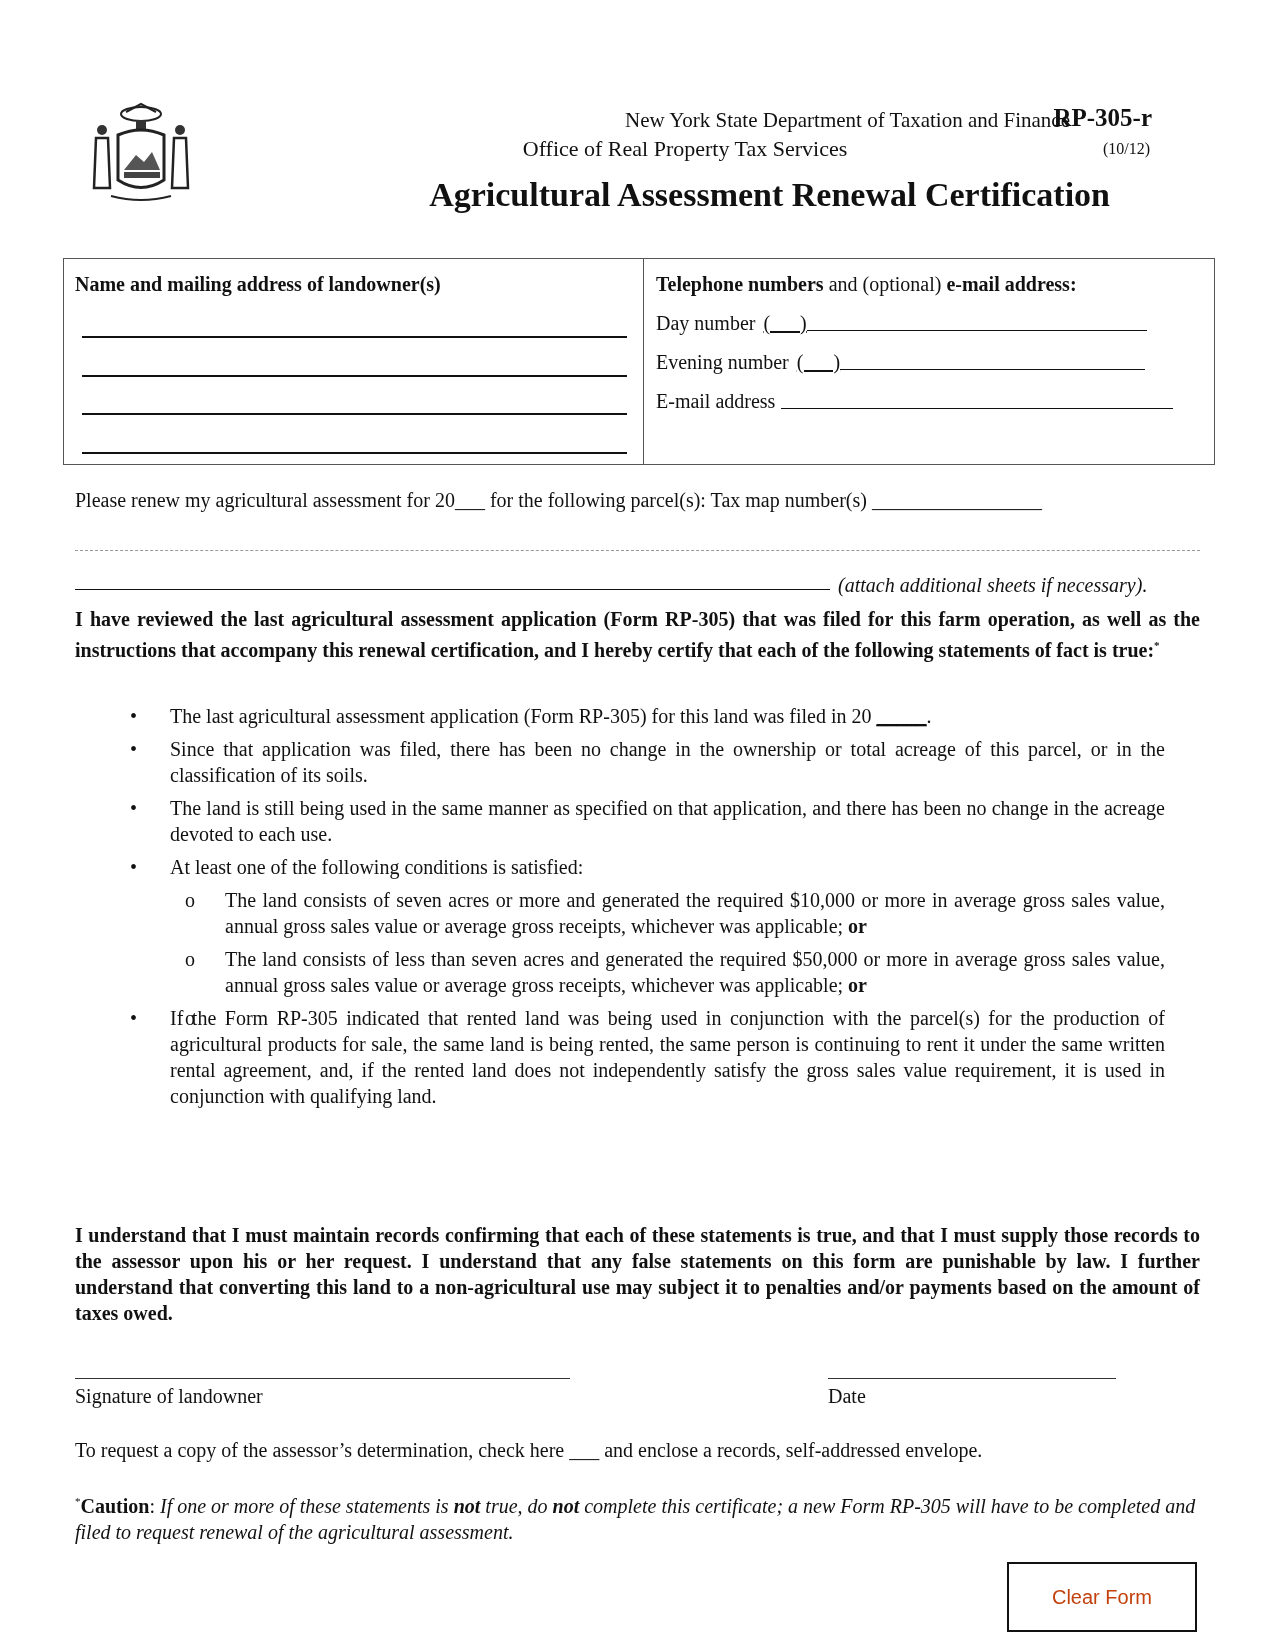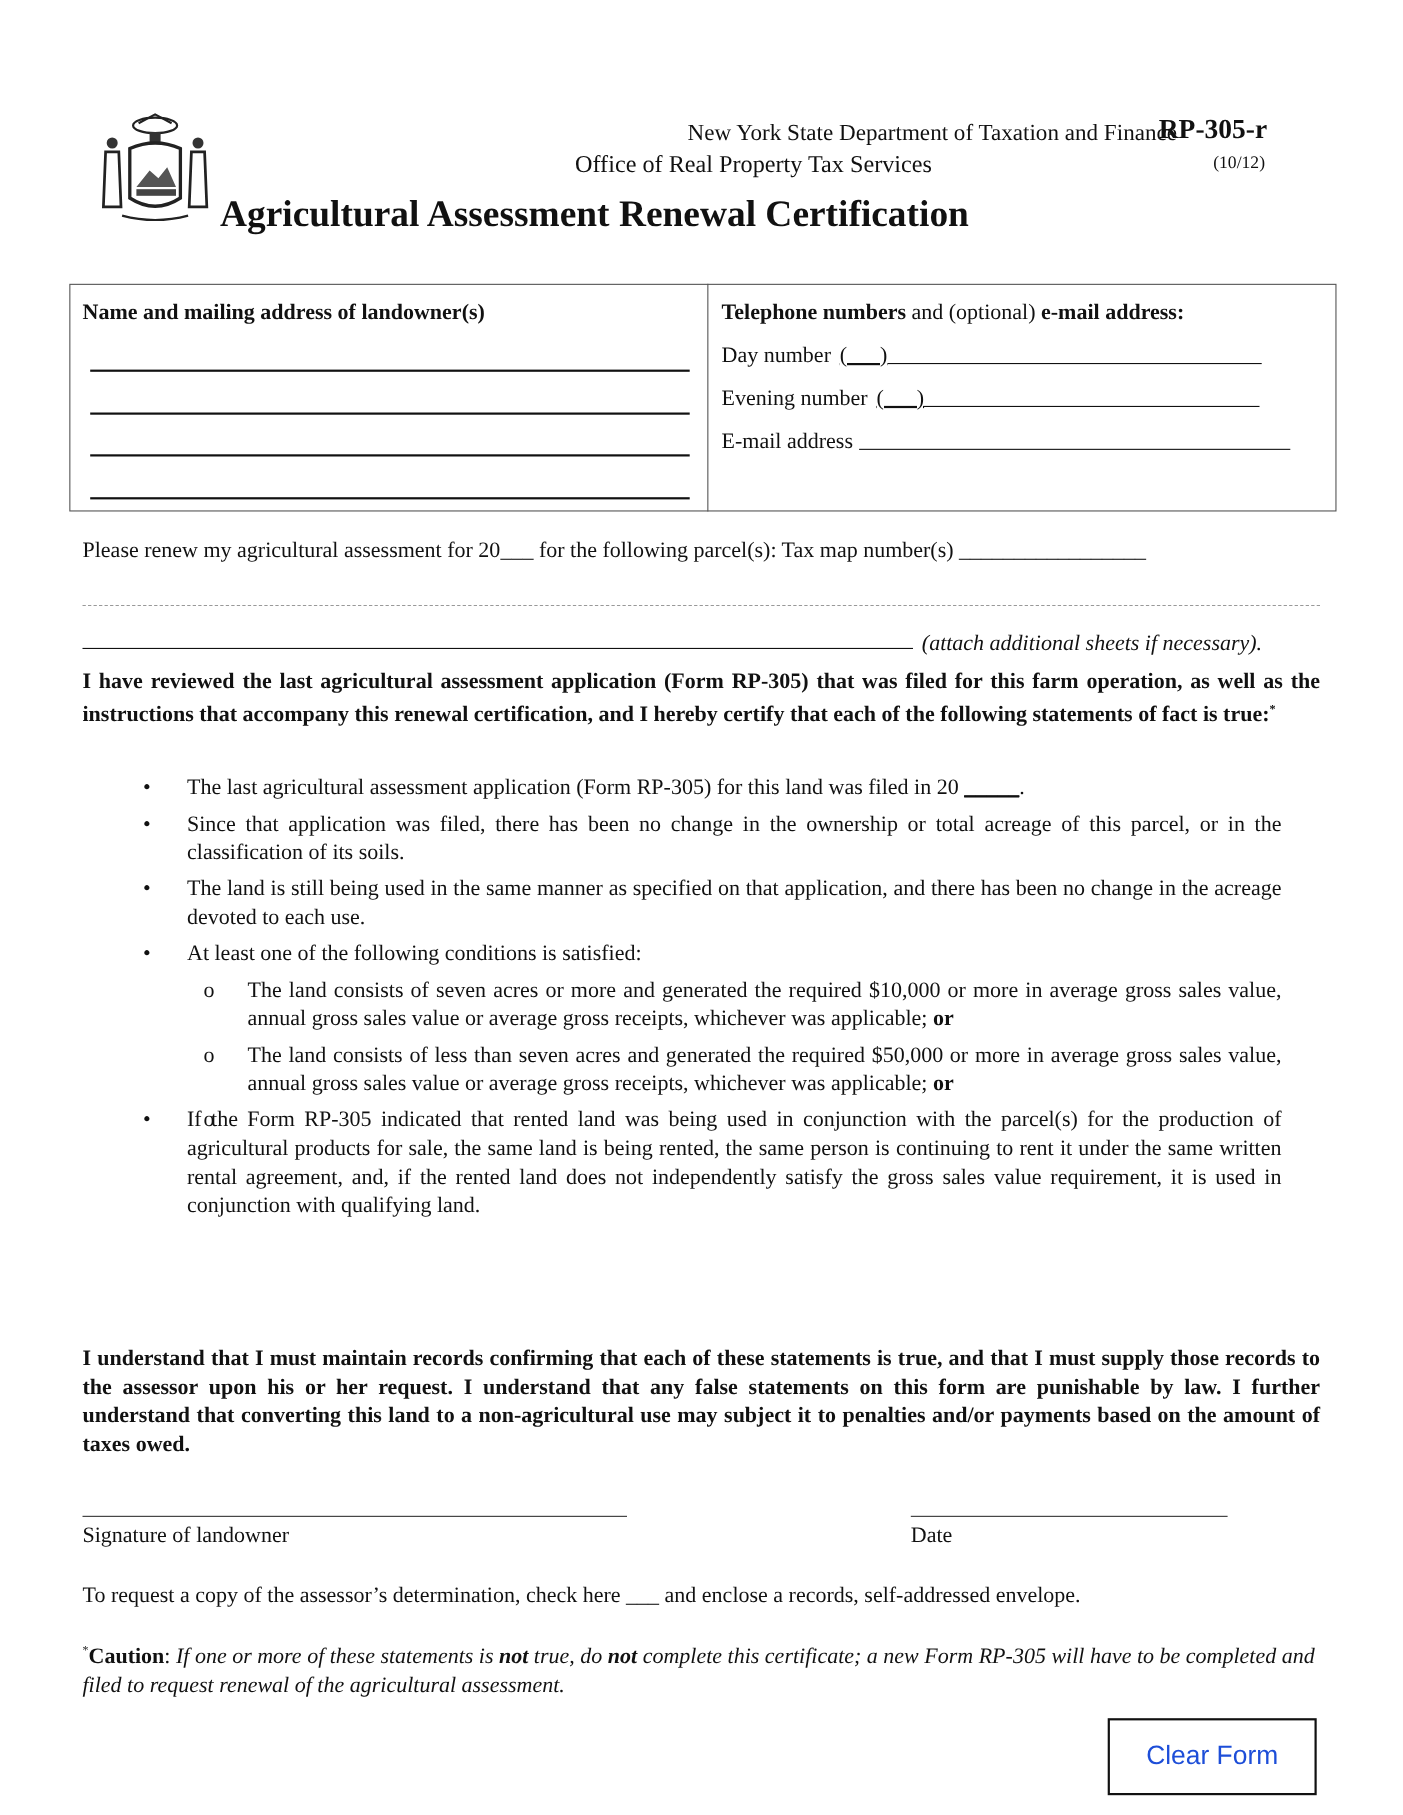--- a/index.html
+++ b/index.html
@@ -4,21 +4,21 @@
 <style>
   html, body { margin:0; padding:0; background:#ffffff; }
   body { width:1275px; height:1650px; position:relative; overflow:hidden;
          font-family:"Liberation Serif", "DejaVu Serif", serif; color:#111; }
   .abs { position:absolute; }
   .seal { left:86px; top:100px; width:110px; height:105px; }
   .hdr-line1 { left:300px; width:770px; top:108px; text-align:right; font-size:21px; }
   .hdr-line2 { left:300px; width:770px; top:136px; text-align:center; font-size:22px; }
   .form-id { right:123px; top:104px; font-size:25px; font-weight:bold; }
   .form-rev { right:125px; top:140px; font-size:16px; }
-  .title { left:200px; width:910px; top:176px; text-align:left; font-size:34px; font-weight:bold; }
+  .title { left:200px; width:910px; top:176px; text-align:right; font-size:34px; font-weight:bold; }
 
   .box { left:63px; top:258px; width:1152px; height:207px; border:1.5px solid #555; box-sizing:border-box; }
   .box-div { left:643px; top:258px; width:0; height:207px; border-left:1.5px solid #555; }
   .lbl-name { left:75px; top:273px; font-size:20px; font-weight:bold; }
   .addr-line { left:82px; width:545px; border-bottom:2px solid #111; height:0; }
   .tel-head { left:656px; top:273px; font-size:20px; }
   .tel-row { left:656px; font-size:20px; display:flex; align-items:flex-end; }
   .tel-row .paren { text-decoration:underline; white-space:pre; margin-left:8px; }
   .tel-row .fill { border-bottom:1.5px solid #111; height:0; margin-bottom:4px; }
 
@@ -37,21 +37,21 @@
 
   .understand { left:75px; top:1222px; width:1125px; font-weight:bold; text-align:justify; }
   .sig-line { left:75px; top:1378px; width:495px; border-bottom:1px solid #333; height:0; }
   .date-line { left:828px; top:1378px; width:288px; border-bottom:1px solid #333; height:0; }
   .sig-lbl { left:75px; top:1383px; }
   .date-lbl { left:828px; top:1383px; }
   .request { left:75px; top:1437px; white-space:nowrap; }
   .caution { left:75px; top:1488px; width:1130px; }
   .caution sup { font-size:11px; }
   .clear-btn { left:1007px; top:1562px; width:190px; height:70px; border:2px solid #111; background:#fff;
-               box-sizing:border-box; font-family:"Liberation Sans", sans-serif; font-size:24px; color:#1d4ed8;
+               box-sizing:border-box; font-family:"Liberation Sans", sans-serif; font-size:20px; color:#c2410c;
                display:flex; align-items:center; justify-content:center; cursor:pointer; }
 </style>
 </head>
 <body>
 
 <div class="abs seal">
   <svg width="110" height="105" viewBox="0 0 110 105">
     <ellipse cx="55" cy="14" rx="20" ry="7" fill="none" stroke="#222" stroke-width="2"></ellipse>
     <path d="M40 12 L55 4 L70 12" fill="none" stroke="#222" stroke-width="2"></path>
     <rect x="50" y="20" width="10" height="10" fill="#333"></rect>

